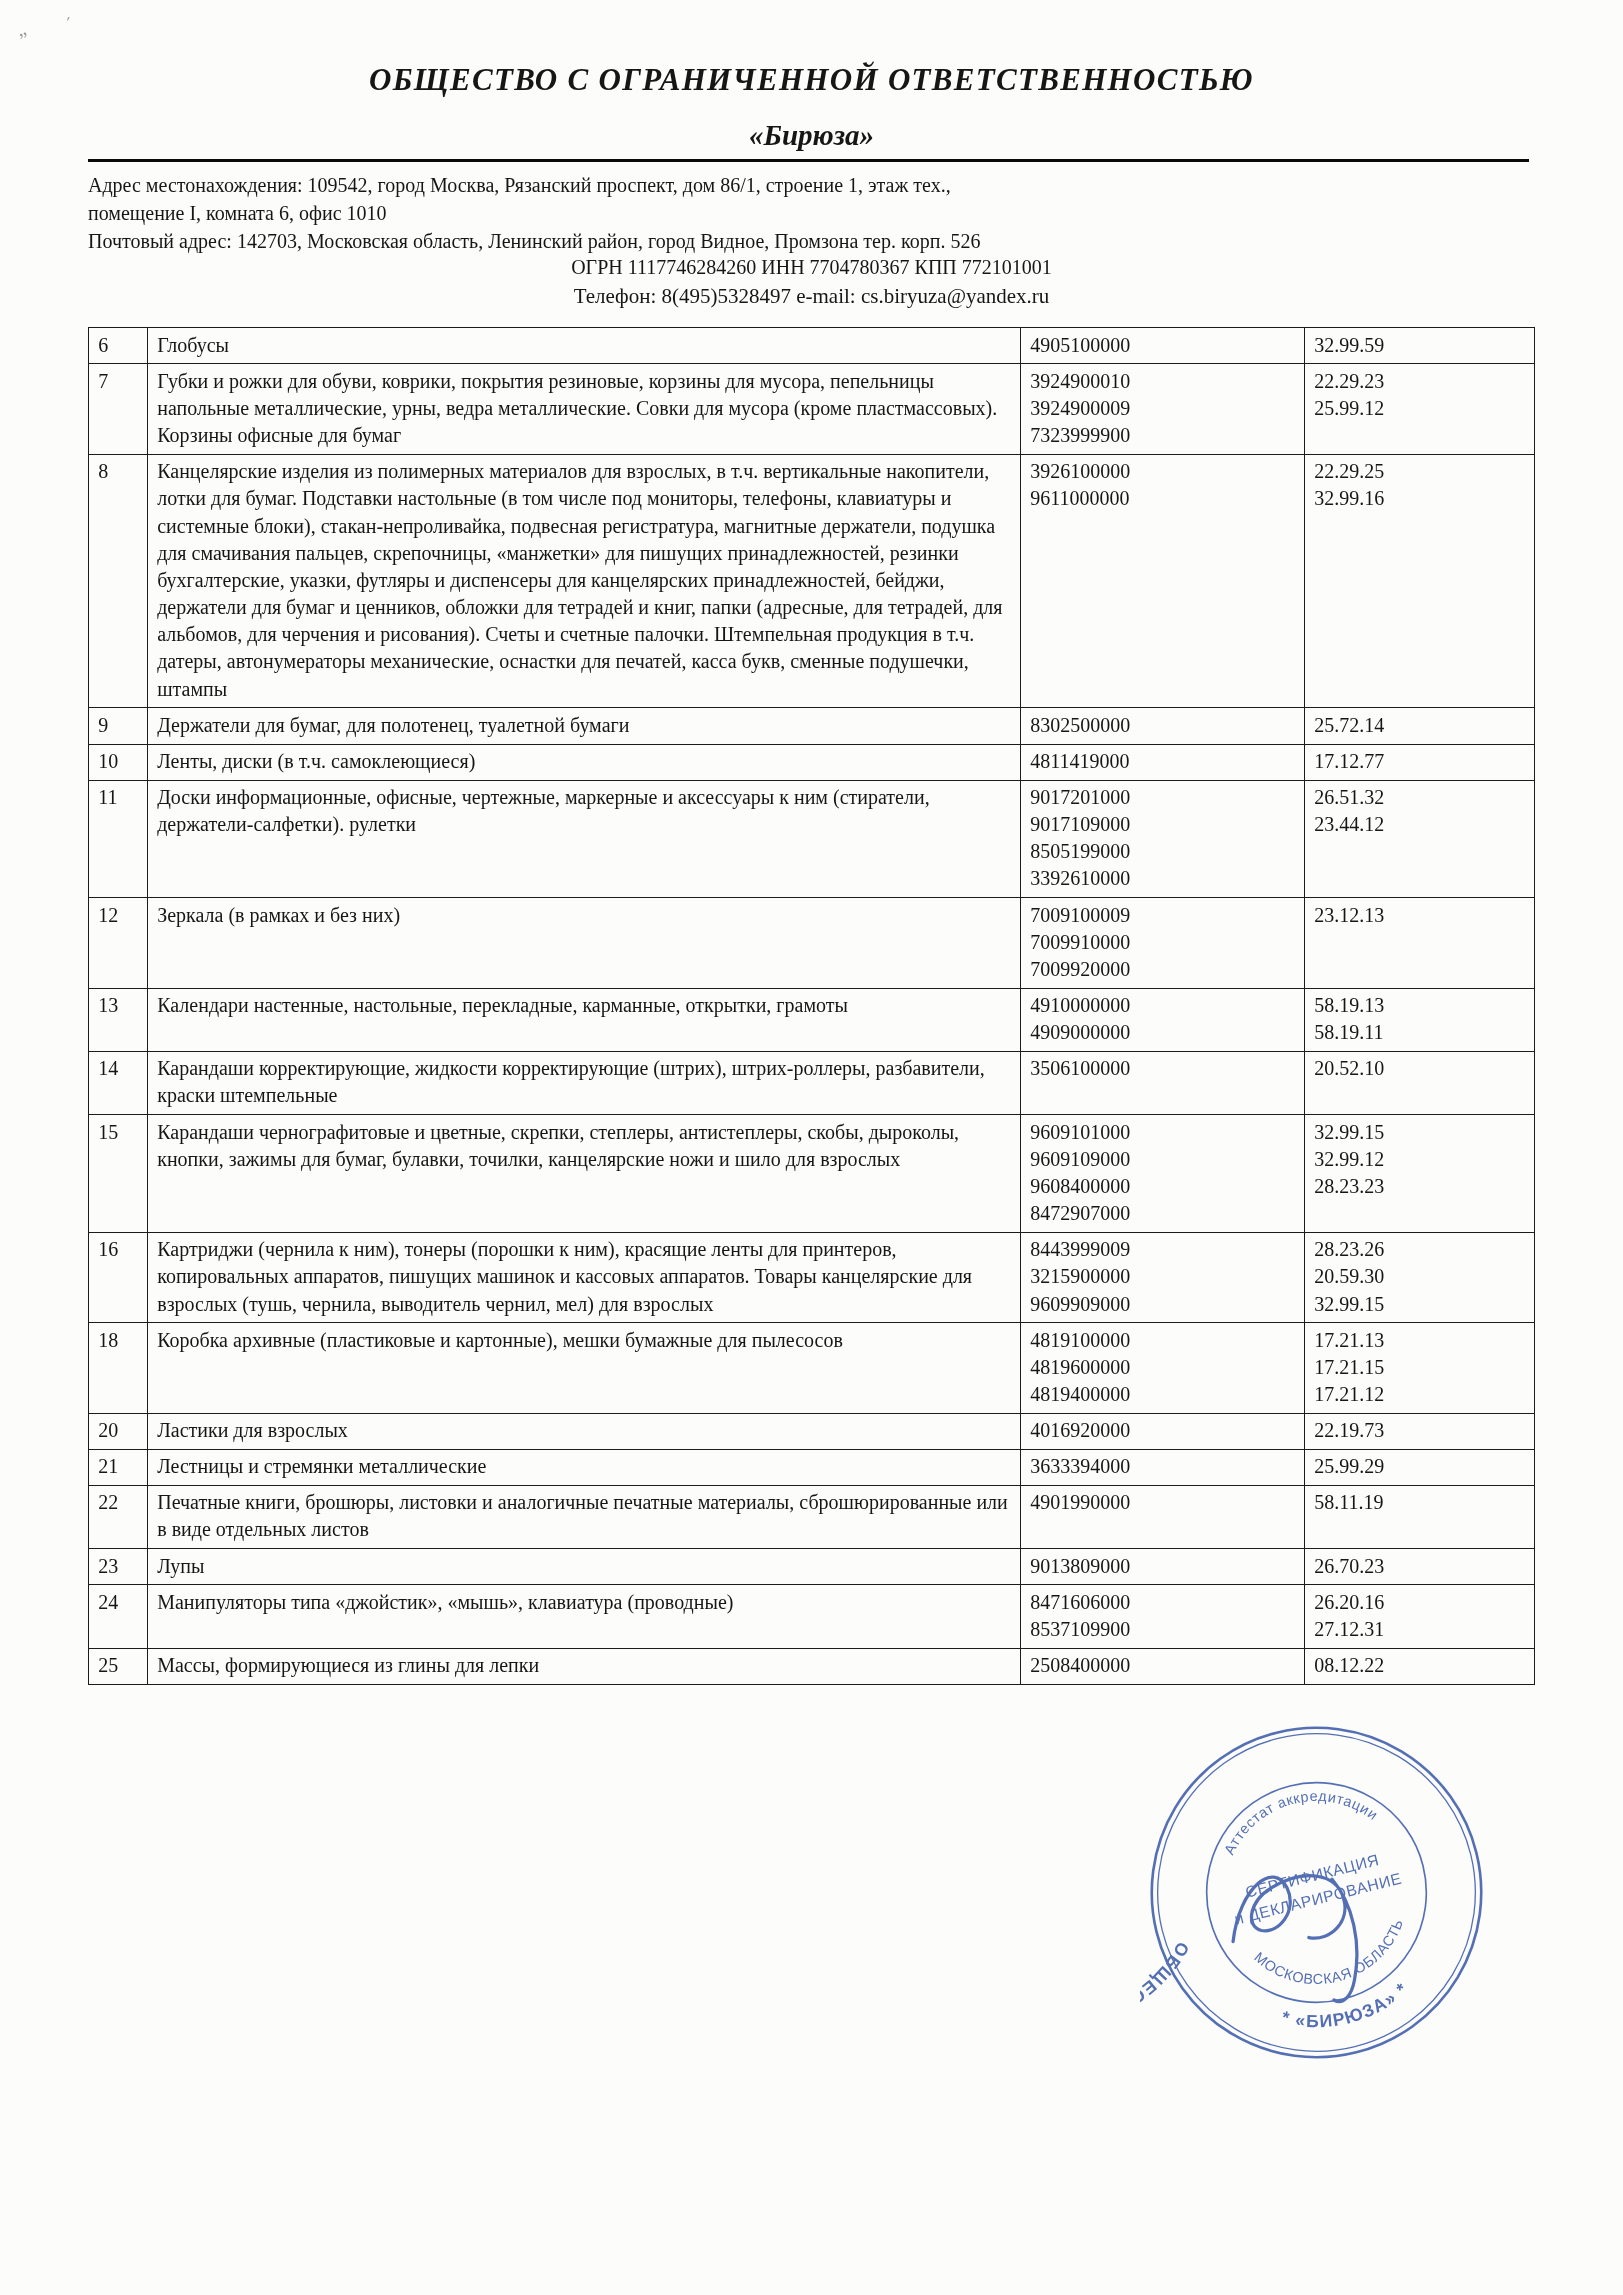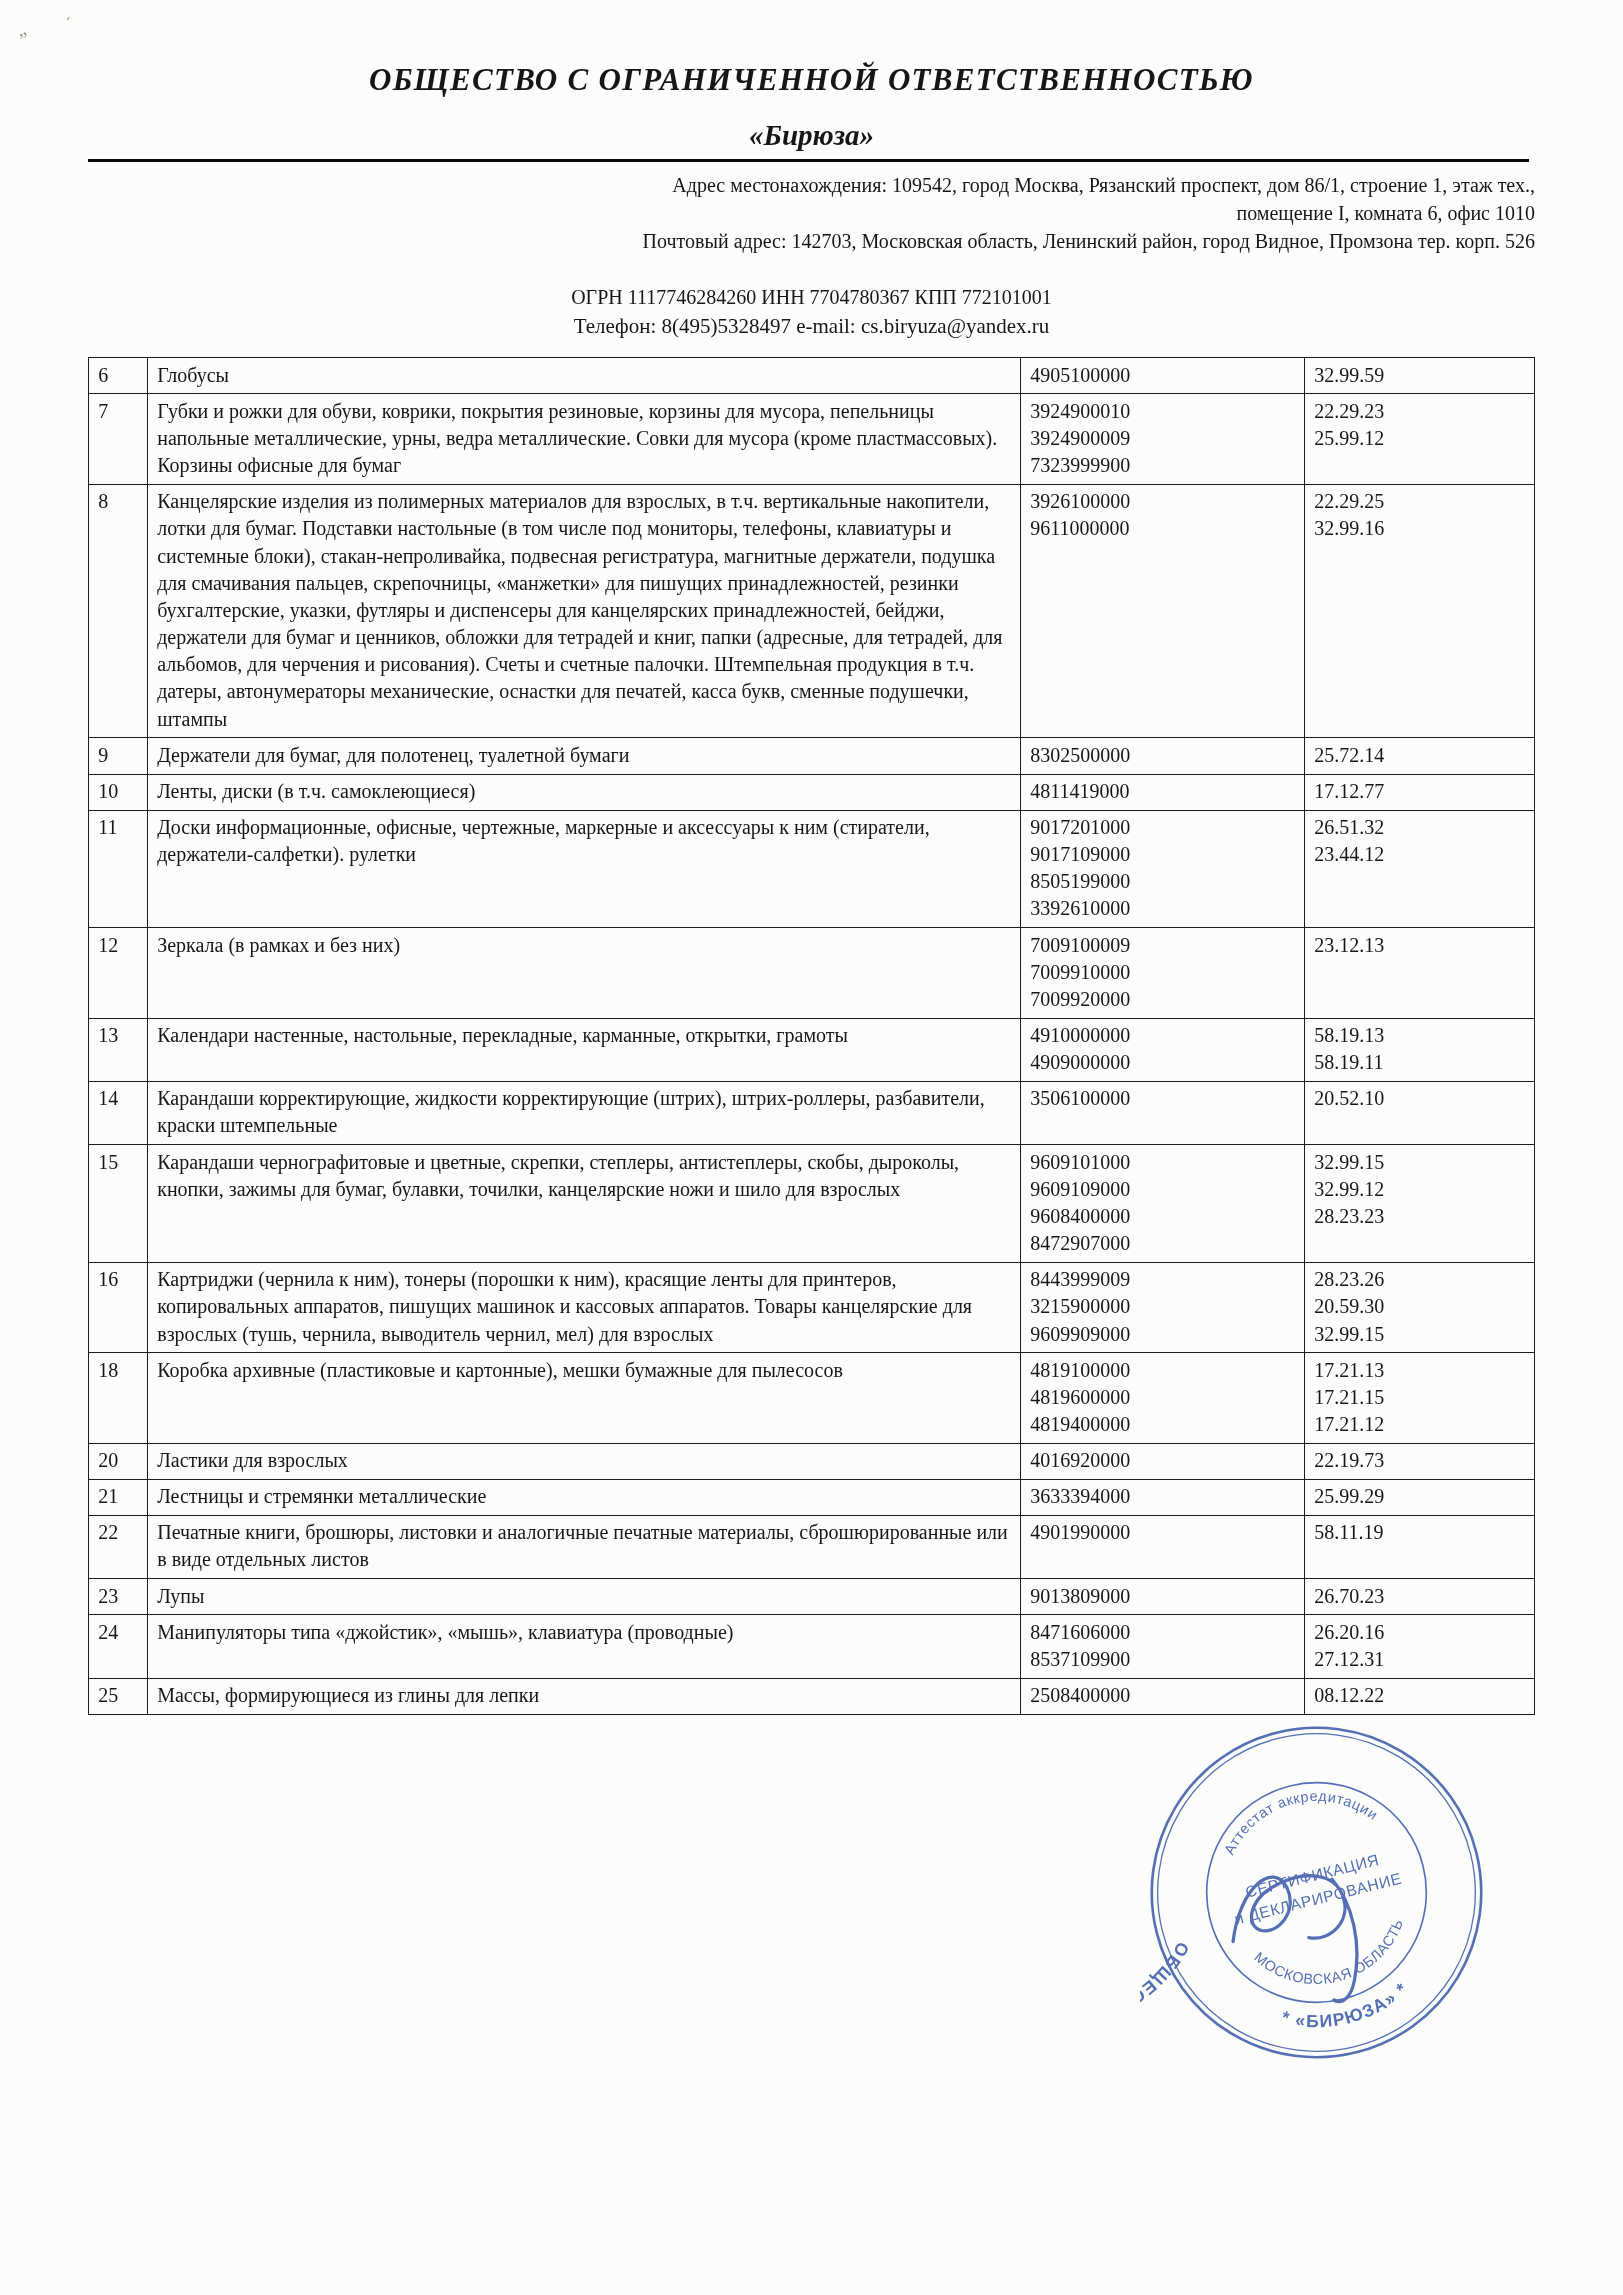--- a/index.html
+++ b/index.html
@@ -31,30 +31,29 @@
   .doc-subtitle {
     text-align:center;
     font-size:29px; font-weight:bold; font-style:italic;
     margin-top:21px;
   }
   .title-rule {
     border-bottom:3.3px solid #0a0a0a;
     margin:6.5px 6.5px 0 0;
   }
   .addr {
-    text-align:right;
+    text-align:left;
     font-size:20px;
     line-height:1.42;
     font-family:Liberation Serif, serif;
   }
   .addr.first { margin-top:9.2px; }
   .reg {
     text-align:center;
     font-size:20px;
-    margin-top:30px;
   }
   .contact {
     text-align:center;
     font-size:21px;
     margin-top:5.2px;
   }
   table.items {
     width:1446px;
     margin-top:18.3px;
     border-collapse:collapse;

